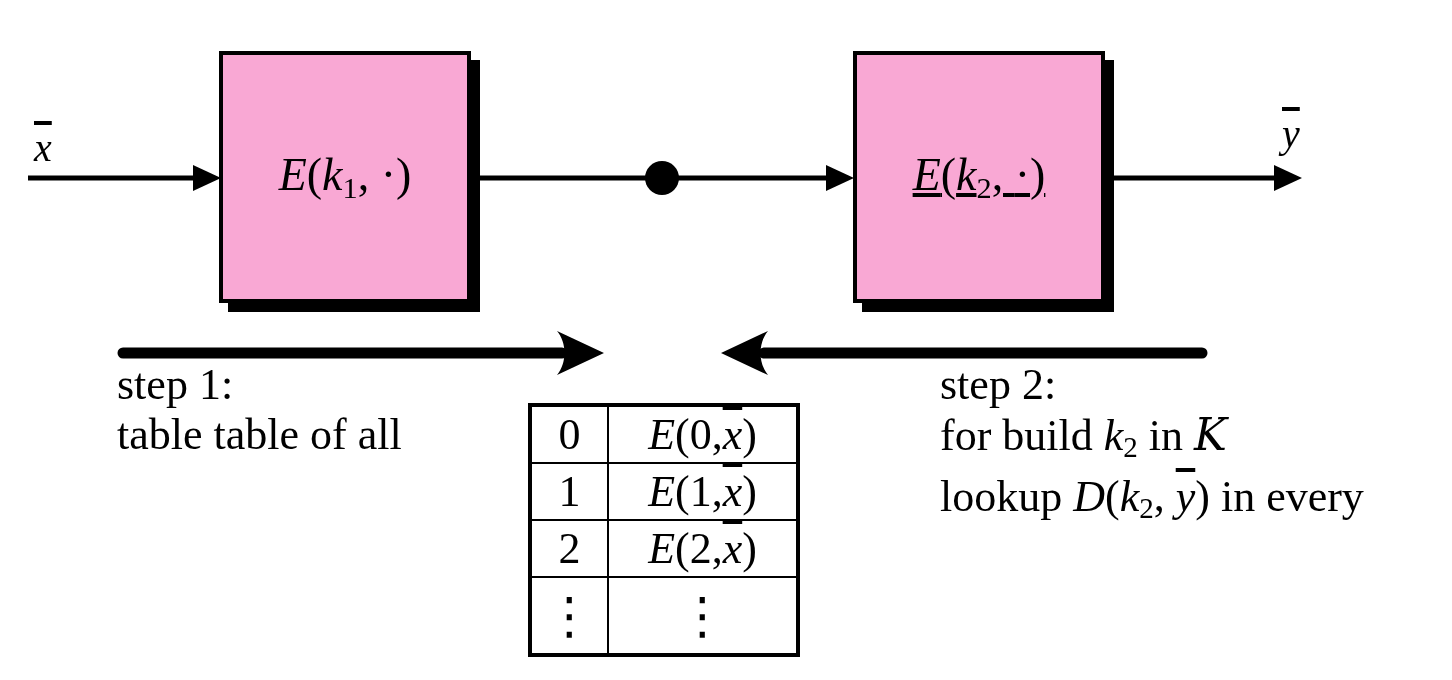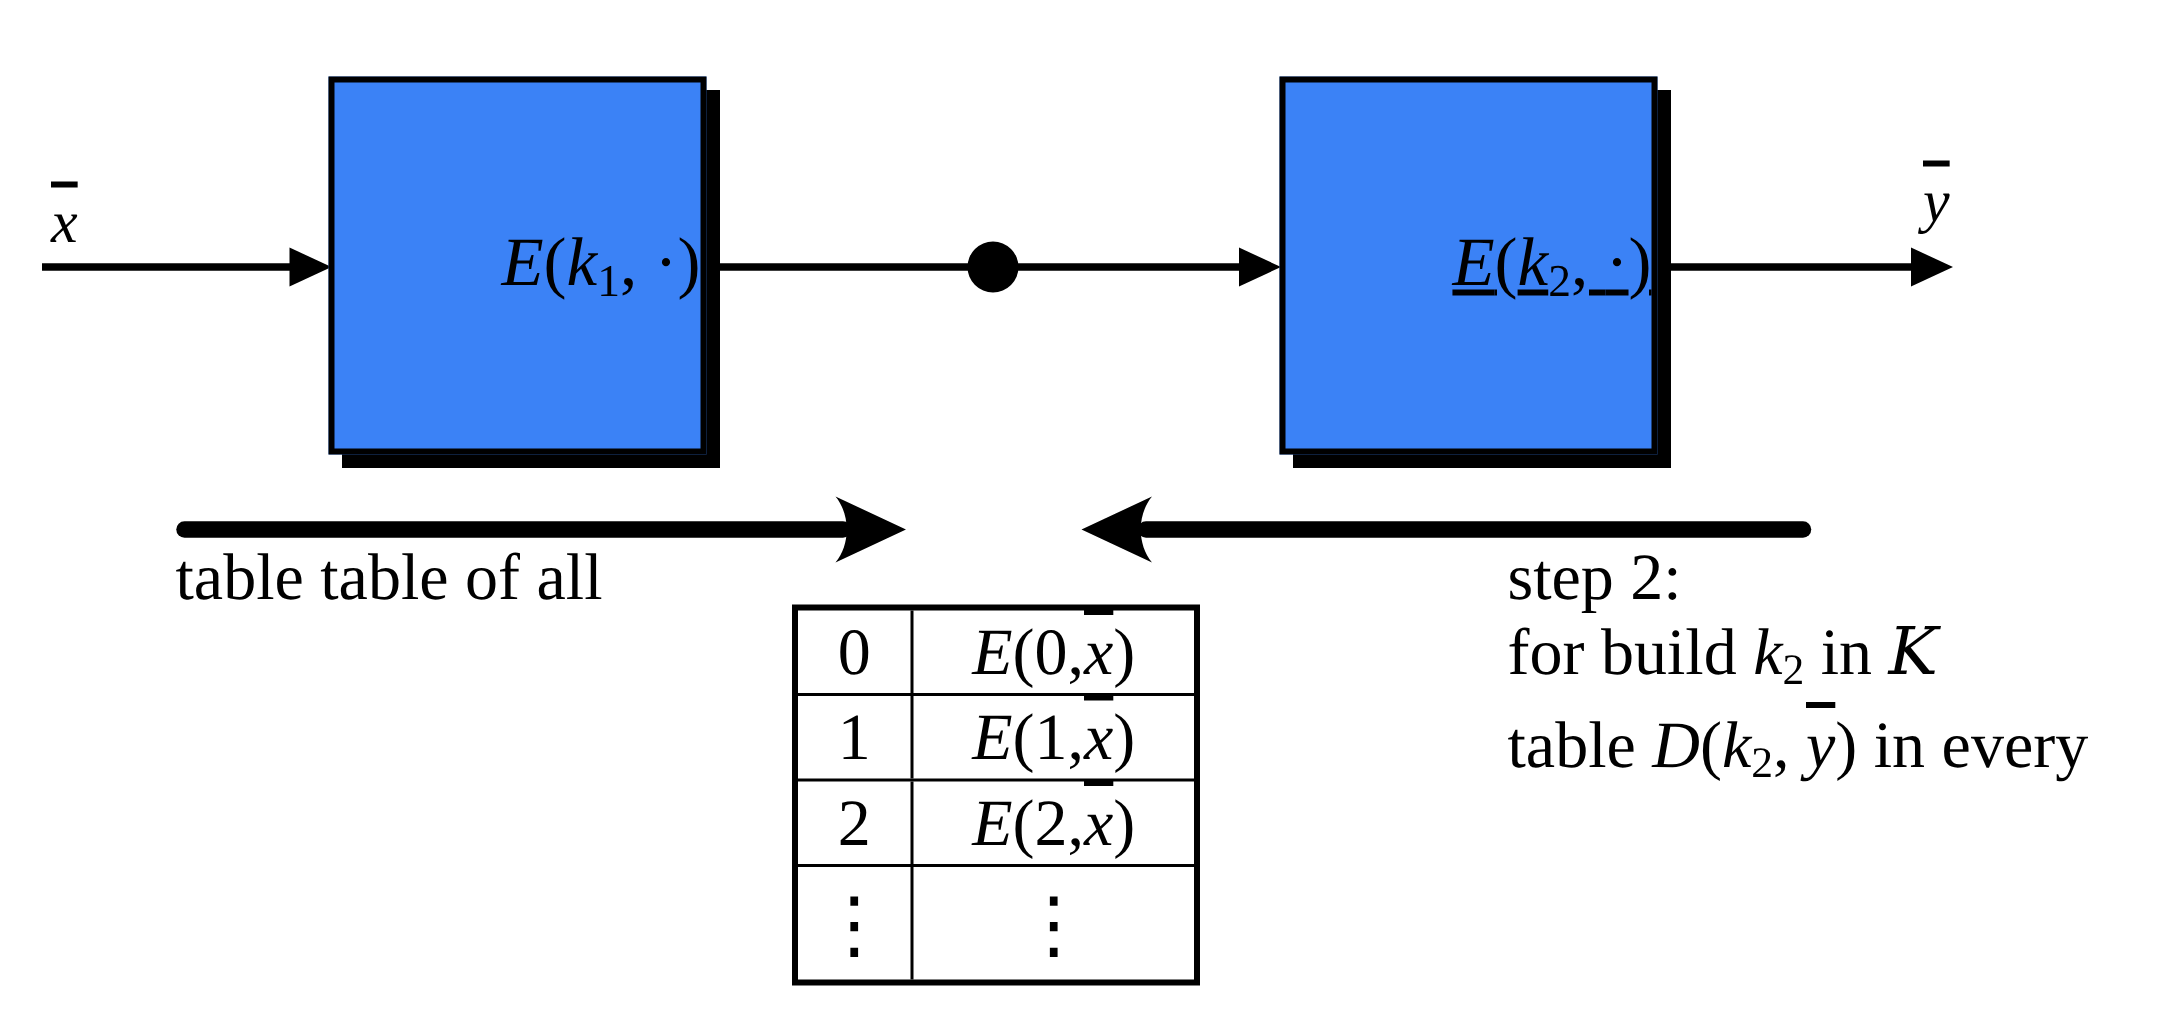--- a/index.html
+++ b/index.html
@@ -21,25 +21,25 @@
     left: 0; top: 0;
     width: 1452px;
     height: 680px;
   }
   .enc-box {
     position: absolute;
     box-sizing: border-box;
     width: 252px;
     height: 252px;
     border: 4px solid #000;
-    background: #3b82f6;
+    background: #f9a8d4;
     box-shadow: 9px 9px 0 0 #000;
     display: flex;
     align-items: center;
-    justify-content: flex-end;
+    justify-content: center;
   }
   .enc-box-1 { left: 219px; top: 51px; }
   .enc-box-2 { left: 853px; top: 51px; text-decoration: underline; }
   .box-label {
     font-size: 46px;
     white-space: nowrap;
   }
   .io-label {
     position: absolute;
     font-size: 40px;
@@ -47,21 +47,21 @@
   }
   .io-label-x { left: 34px; top: 124px; }
   .io-label-y { left: 1282px; top: 110px; }
   .step-text {
     position: absolute;
     font-size: 44px;
     line-height: 50px;
     white-space: nowrap;
   }
   .step-text-1 { left: 117px; top: 360px; }
-  .step-text-2 { left: 1005px; top: 360px; }
+  .step-text-2 { left: 940px; top: 360px; }
   .mitm-table {
     position: absolute;
     left: 528px; top: 403px;
     box-sizing: border-box;
     width: 272px;
     height: 254px;
     border: 4px solid #000;
     background: #ffffff;
     display: flex;
     flex-direction: column;
@@ -133,27 +133,28 @@
   <div class="io-label io-label-y"><span class="seg-ov">y</span></div>
 
   <div class="enc-box enc-box-1">
     <span class="box-label"><span class="seg-i">E</span><span>(</span><span class="seg-i">k</span><span class="seg-sub">1</span><span>, </span><span>·</span><span>)</span></span>
   </div>
   <div class="enc-box enc-box-2">
     <span class="box-label"><span class="seg-i">E</span><span>(</span><span class="seg-i">k</span><span class="seg-sub">2</span><span>, </span><span>·</span><span>)</span></span>
   </div>
 
   <div class="step-text step-text-1">
+    <div>step 1:</div>
     <div>table table of all</div>
   </div>
 
   <div class="step-text step-text-2">
     <div>step 2:</div>
     <div><span>for build </span><span class="seg-i">k</span><span class="seg-sub">2</span><span> in </span><span class="seg-script">K</span></div>
-    <div><span>table </span><span class="seg-i">D</span><span>(</span><span class="seg-i">k</span><span class="seg-sub">2</span><span>, </span><span class="seg-ov">y</span><span>) in every</span></div>
+    <div><span>lookup </span><span class="seg-i">D</span><span>(</span><span class="seg-i">k</span><span class="seg-sub">2</span><span>, </span><span class="seg-ov">y</span><span>) in every</span></div>
   </div>
 
   <div class="mitm-table">
     <div class="t-row">
       <div class="t-key">0</div>
       <div class="t-val">
           <span class="seg-i">E</span>
           <span>(0, </span>
           <span class="seg-ov">x</span>
           <span>)</span>

